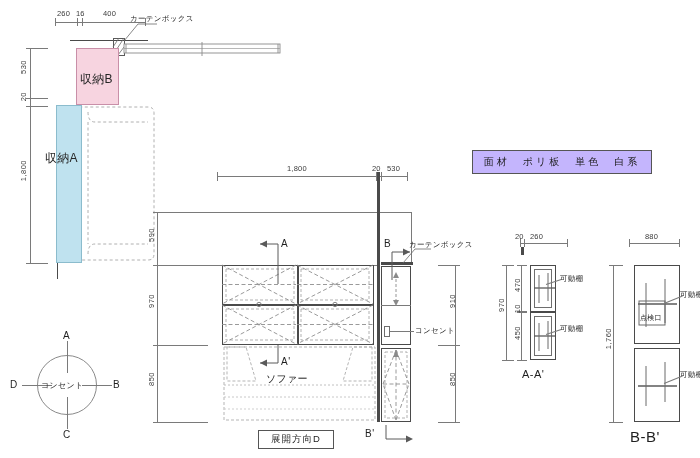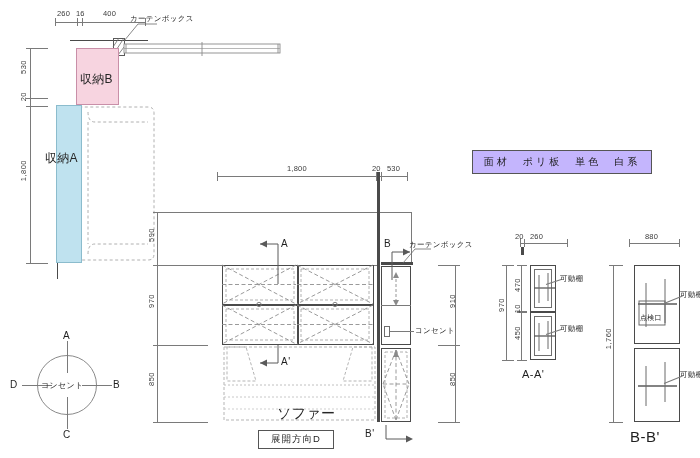--- a/index.html
+++ b/index.html
@@ -174,21 +174,21 @@
 <div class="mark abs" style="left:281px;top:356px;">A'</div>
 
 <svg width="155" height="77" style="left:222px;top:345px;">
   <path d="M 2 2 L 153 2 L 153 75 L 2 75 Z" fill="none" stroke="#b5b5b5" stroke-width="1" stroke-dasharray="3,2"></path>
   <path d="M 5 2 L 24 2 L 34 36 L 5 36 Z" fill="none" stroke="#b5b5b5" stroke-width="1" stroke-dasharray="3,2"></path>
   <path d="M 150 2 L 131 2 L 121 36 L 150 36 Z" fill="none" stroke="#b5b5b5" stroke-width="1" stroke-dasharray="3,2"></path>
   <line x1="2" y1="40" x2="153" y2="40" stroke="#c0c0c0" stroke-width="1" stroke-dasharray="2,2"></line>
   <line x1="2" y1="52" x2="153" y2="52" stroke="#c8c8c8" stroke-width="1" stroke-dasharray="2,2"></line>
   <line x1="2" y1="64" x2="153" y2="64" stroke="#cfcfcf" stroke-width="1" stroke-dasharray="2,2"></line>
 </svg>
-<div class="lbl-jp abs" style="left:277px;top:372px;font-size:14px;margin-top:33px;">ソファー</div>
+<div class="lbl-jp abs" style="left:266px;top:372px;font-size:10px;">ソファー</div>
 
 <div class="dirbox" style="left:258px;top:430px;width:76px;height:19px;">展開方向D</div>
 
 <div class="box-thick" style="left:381px;top:266px;width:30px;height:79px;"></div>
 <div class="ln lnh" style="left:381px;top:305px;width:30px;"></div>
 <div class="ln lnh thick" style="left:381px;top:262px;width:32px;height:3px;"></div>
 <svg width="30" height="40" style="left:381px;top:270px;">
   <line x1="15" y1="4" x2="15" y2="34" stroke="#8a8a8a" stroke-width="0.9" stroke-dasharray="3,2"></line>
   <path d="M 15 2 L 12 8 L 18 8 Z" fill="#8a8a8a"></path>
   <path d="M 15 36 L 12 30 L 18 30 Z" fill="#8a8a8a"></path>

